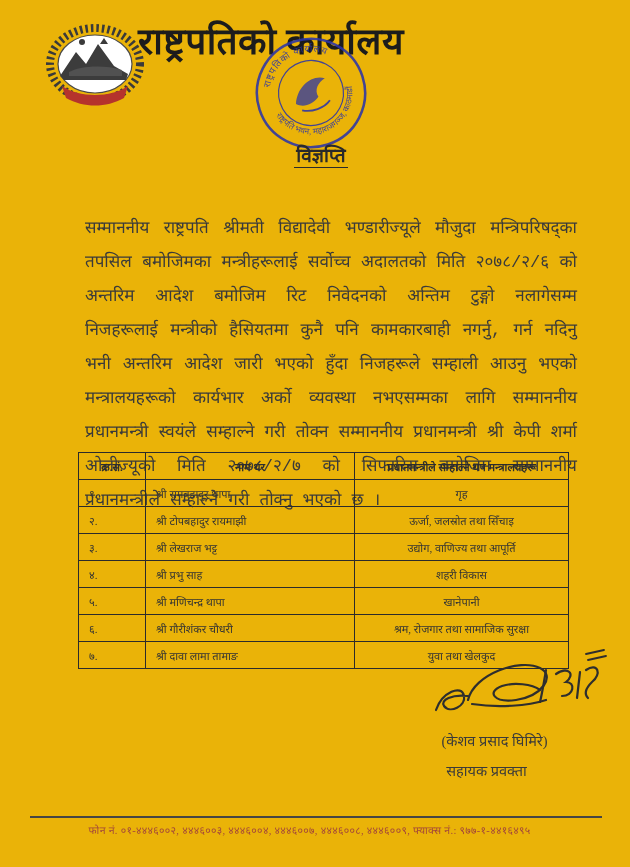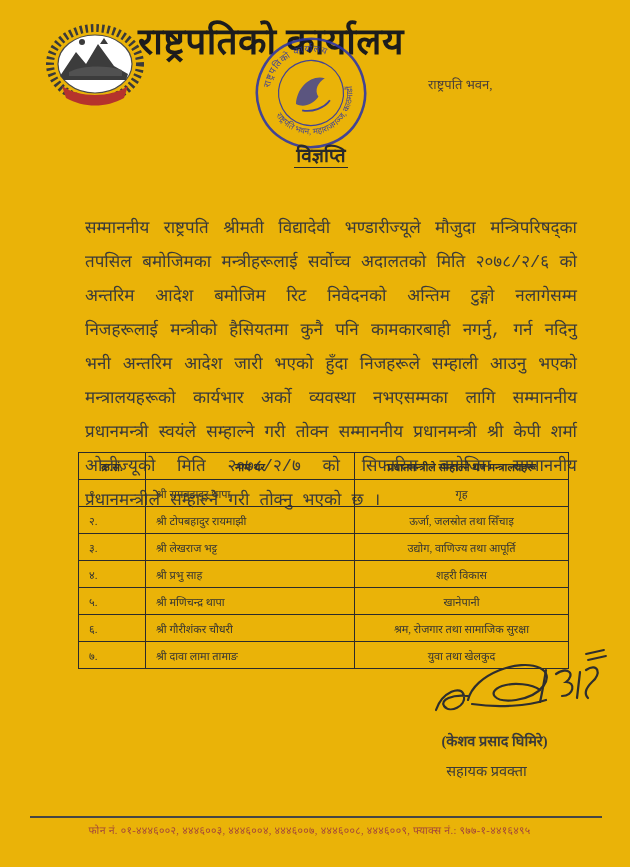--- a/index.html
+++ b/index.html
@@ -40,21 +40,21 @@
     border:1.5px solid #2b2b2b;padding:1px 10px;height:24px;vertical-align:middle;
   }
   table.ministers th{font-weight:600;text-align:center;color:#2d2d2d;}
   td.c-serial{width:46px;text-align:left;padding-left:12px;}
   td.c-name{width:188px;text-align:left;padding-left:16px;}
   td.c-ministry{text-align:center;padding-left:10px;}
   
   .signature{position:absolute;left:428px;top:648px;width:180px;height:86px;}
   .sig-name{
     position:absolute;left:392px;top:730px;width:205px;text-align:center;
-    font-size:14.5px;color:#3a3a3a;font-weight:bold;
+    font-size:14.5px;color:#3a3a3a;
   }
   .sig-designation{
     position:absolute;left:384px;top:760px;width:205px;text-align:center;
     font-size:14.5px;color:#3a3a3a;
   }
   
   .footer-rule{position:absolute;left:30px;top:816px;width:572px;height:2px;background:#454545;}
   .footer-contact{
     position:absolute;left:0;right:11px;top:823px;text-align:center;
     font-size:10.5px;color:#a3473a;letter-spacing:.3px;
@@ -88,21 +88,20 @@
     <path d="M46,74 C55,79 68,79 76,73" fill="none" stroke="#2c35a8" stroke-width="2"></path>
     <text font-size="9.5" fill="#2c35a8" letter-spacing="1">
       <textPath href="#arcTop" startOffset="14%">राष्ट्रपतिको कार्यालय</textPath>
     </text>
     <text font-size="8.5" fill="#2c35a8">
       <textPath href="#arcBottom" startOffset="8%">राष्ट्रपति भवन, महाराजगञ्ज, काठमाडौं</textPath>
     </text>
   </svg>
 
   <div class="address">
-    <div>राष्ट्रपति भवन,</div>
   </div>
 
   <div class="notice-title">
     <span>विज्ञप्ति</span>
   </div>
 
   <div class="notice-body">सम्माननीय राष्ट्रपति  श्रीमती विद्यादेवी भण्डारीज्यूले मौजुदा मन्त्रिपरिषद्का तपसिल बमोजिमका मन्त्रीहरूलाई सर्वोच्च अदालतको मिति २०७८/२/६ को अन्तरिम आदेश बमोजिम रिट निवेदनको अन्तिम टुङ्गो नलागेसम्म निजहरूलाई मन्त्रीको हैसियतमा कुनै पनि कामकारबाही नगर्नु, गर्न नदिनु भनी अन्तरिम आदेश जारी भएको हुँदा निजहरूले सम्हाली आउनु भएको मन्त्रालयहरूको कार्यभार अर्को व्यवस्था नभएसम्मका लागि सम्माननीय प्रधानमन्त्री स्वयंले सम्हाल्ने गरी तोक्न सम्माननीय प्रधानमन्त्री श्री केपी शर्मा ओलीज्यूको मिति २०७८/२/७ को सिफारिस बमोजिम सम्माननीय प्रधानमन्त्रीले सम्हाल्ने गरी तोक्नु भएको छ ।</div>
 
   <table class="ministers">
     <thead>

